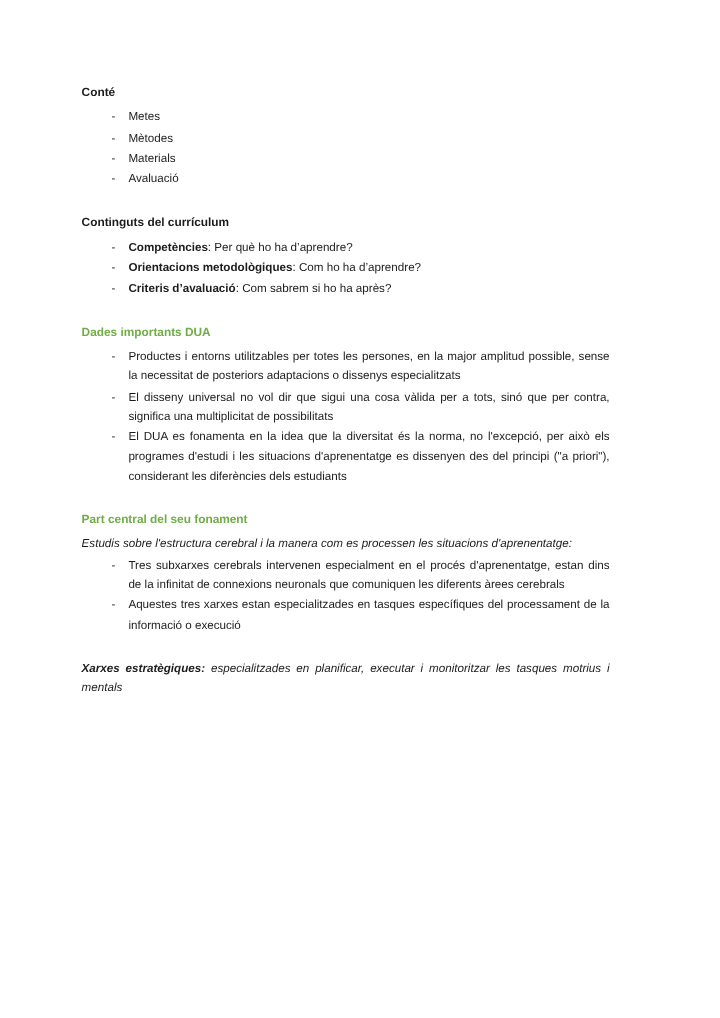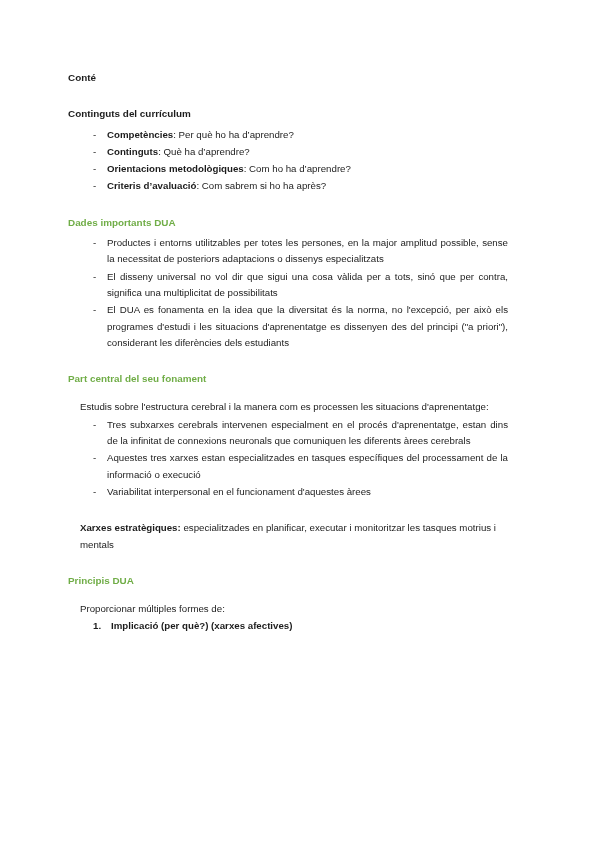--- a/index.html
+++ b/index.html
@@ -27,21 +27,22 @@
   .section { margin: 0 0 20px 0; }
   h2 {
     font-size: 9.9px;
     line-height: 16.3px;
     font-weight: bold;
     margin: 0 0 4px 0;
     color: #1c1c1c;
   }
   h2.green { color: #70AD47; }
   p {
-    margin: 12px;
+    margin: 0;
+    font-style: italic;
   }
   p.just, li.just { text-align: justify; }
   ul.dash {
     list-style: none;
     margin: 0;
     padding: 0;
   }
   ul.dash li {
     position: relative;
     margin: 0 0 1px 39px;
@@ -65,56 +66,53 @@
   }
   .intro { margin-bottom: 1px; }
 </style>
 </head>
 <body>
 
 <div class="page">
 
   <div class="section">
     <h2>Conté</h2>
+    <ul class="dash">
+      <li><span>Metes</span></li>
+      <li><span>Mètodes</span></li>
+      <li><span>Materials</span></li>
+      <li><span>Avaluació</span></li>
+    </ul>
   </div>
 
   <div class="section">
     <h2>Continguts del currículum</h2>
     <ul class="dash">
       <li><span class="bold">Competències</span><span>: Per què ho ha d’aprendre?</span></li>
-      <li><span class="bold">Continguts</span><span>: Què ha d’aprendre?</span></li>
       <li><span class="bold">Orientacions metodològiques</span><span>: Com ho ha d’aprendre?</span></li>
       <li><span class="bold">Criteris d’avaluació</span><span>: Com sabrem si ho ha après?</span></li>
     </ul>
   </div>
 
   <div class="section">
     <h2 class="green">Dades importants DUA</h2>
     <ul class="dash">
       <li class="just"><span>Productes i entorns utilitzables per totes les persones, en la major amplitud possible, sense la necessitat de posteriors adaptacions o dissenys especialitzats</span></li>
       <li class="just"><span>El disseny universal no vol dir que sigui una cosa vàlida per a tots, sinó que per contra, significa una multiplicitat de possibilitats</span></li>
       <li class="just"><span>El DUA es fonamenta en la idea que la diversitat és la norma, no l'excepció, per això els programes d'estudi i les situacions d'aprenentatge es dissenyen des del principi ("a priori"), considerant les diferències dels estudiants</span></li>
     </ul>
   </div>
 
   <div class="section">
     <h2 class="green">Part central del seu fonament</h2>
     <p class="just intro">Estudis sobre l'estructura cerebral i la manera com es processen les situacions d'aprenentatge:</p>
     <ul class="dash">
       <li class="just"><span>Tres subxarxes cerebrals intervenen especialment en el procés d'aprenentatge, estan dins de la infinitat de connexions neuronals que comuniquen les diferents àrees cerebrals</span></li>
       <li class="just"><span>Aquestes tres xarxes estan especialitzades en tasques específiques del processament de la informació o execució</span></li>
-      <li class="just"><span>Variabilitat interpersonal en el funcionament d'aquestes àrees</span></li>
     </ul>
   </div>
 
   <div class="section">
     <p class="just"><span class="bold">Xarxes estratègiques:</span><span> especialitzades en planificar, executar i monitoritzar les tasques motrius i mentals</span></p>
   </div>
 
-  <div class="section">
-    <h2 class="green">Principis DUA</h2>
-    <p class="intro">Proporcionar múltiples formes de:</p>
-    <div class="num-item">
-      <span class="num">1.</span><span>Implicació (per què?) (xarxes afectives)</span>
-    </div>
-  </div>
 
 </div>
 
 </body></html>

